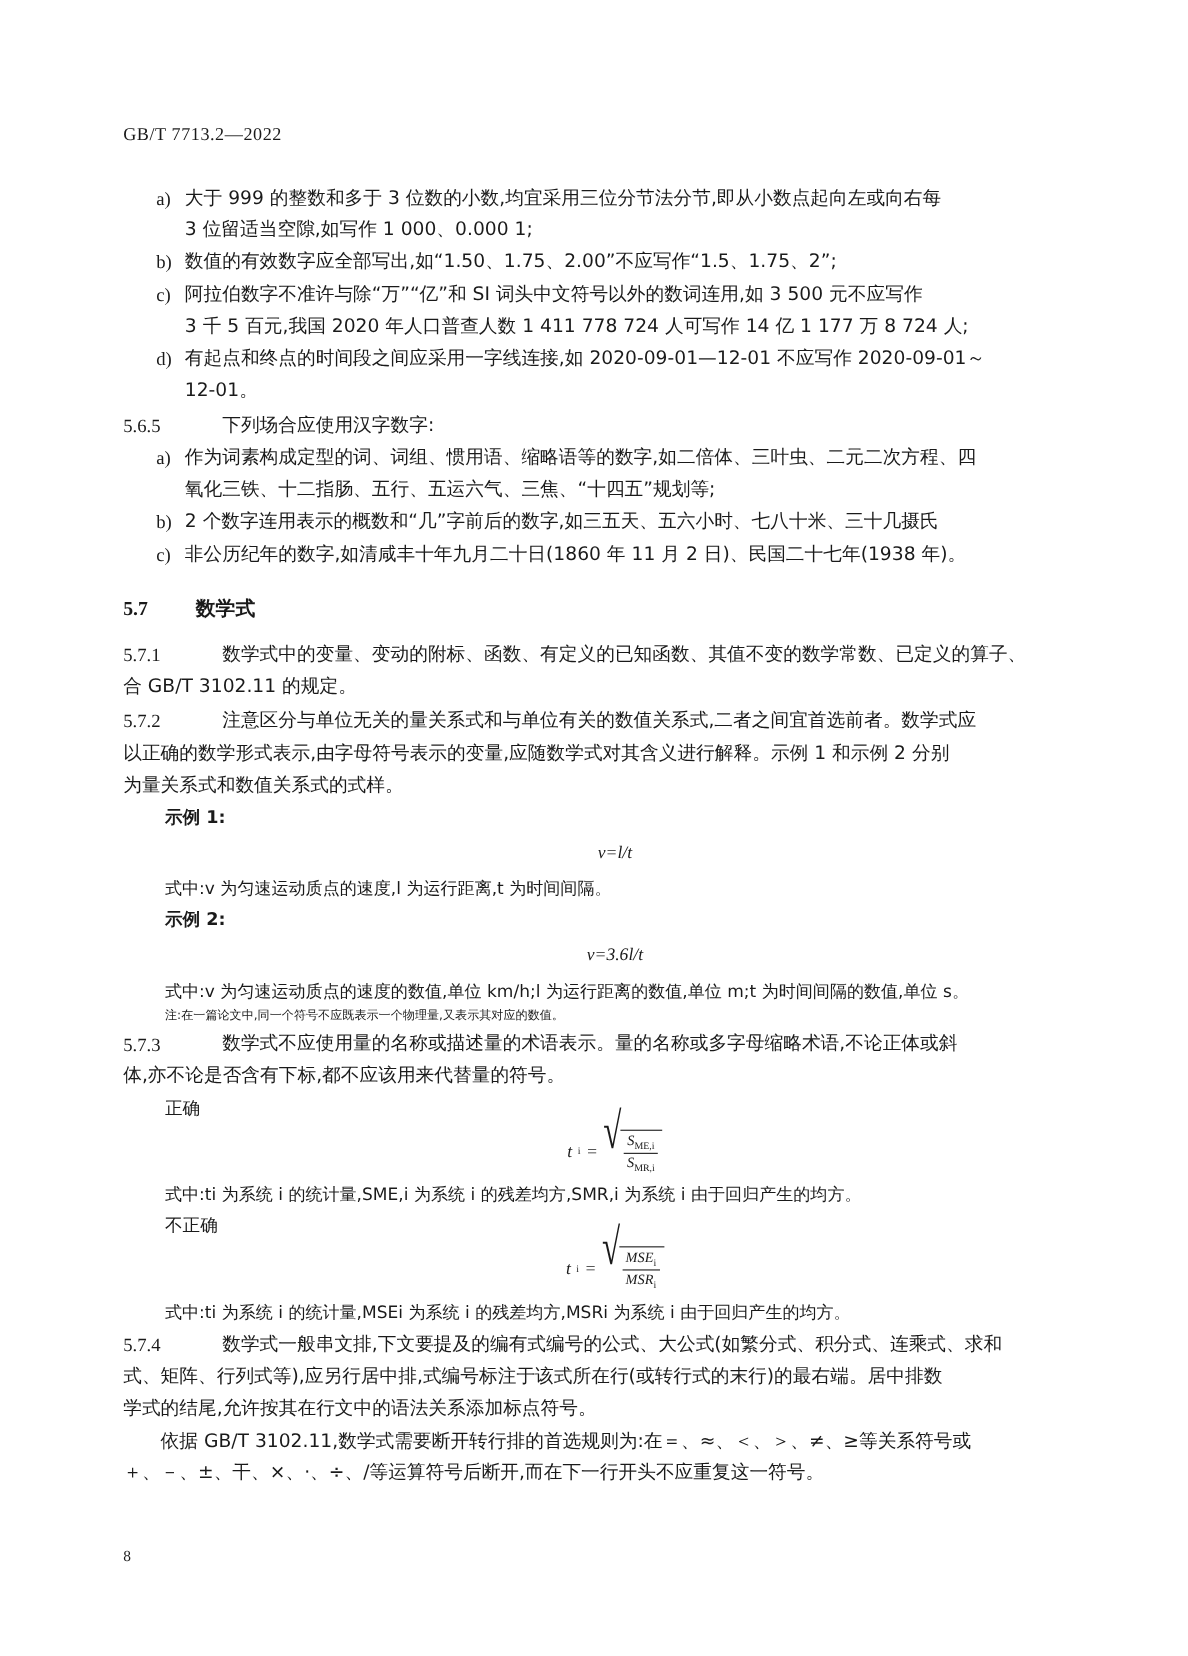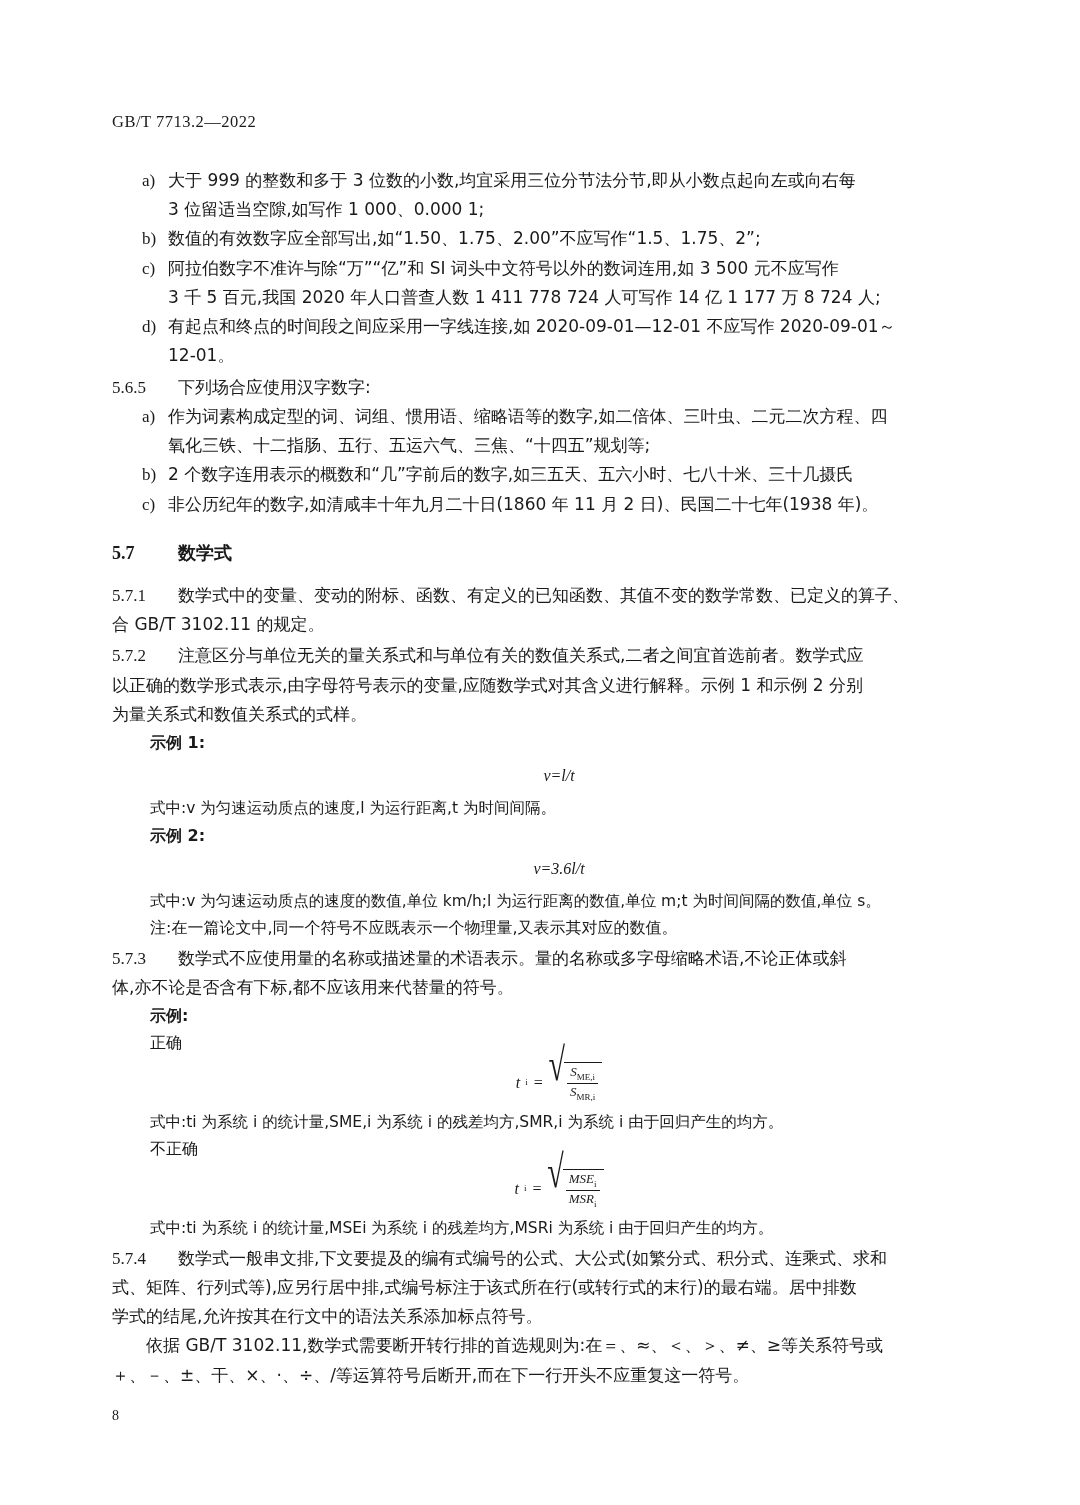--- a/index.html
+++ b/index.html
@@ -73,20 +73,21 @@
     line-height: 1.72;
     margin-top: 2px;
   }
   .numpara .n {
     flex: 0 0 auto;
     width: 66px;
   }
   .numpara .t {
     flex: 1 1 auto;
     text-align: justify;
+    margin-left: 24px;
   }
   .example-block {
     margin-left: 38px;
     font-size: 16px;
     line-height: 1.7;
   }
   .example-label {
     font-weight: bold;
   }
   .formula {
@@ -94,21 +95,21 @@
     font-family: "Liberation Serif", serif;
     font-style: italic;
     font-size: 16px;
     margin: 6px 0 6px 0;
   }
   .note-line {
     font-size: 15.5px;
     line-height: 1.7;
   }
   .small-note {
-    font-size: 16px;
+    font-size: 11px;
   }
   .frac {
     display: inline-block;
     vertical-align: middle;
     text-align: center;
     font-size: 13px;
     line-height: 1.25;
   }
   .frac .top {
     border-bottom: 1px solid #1a1a1a;
@@ -250,21 +251,20 @@
       <div class="small-note cn">注:在一篇论文中,同一个符号不应既表示一个物理量,又表示其对应的数值。</div>
     </div>
 
     <div class="numpara">
       <span class="n">5.7.3</span>
       <span class="t cn">数学式不应使用量的名称或描述量的术语表示。量的名称或多字母缩略术语,不论正体或斜</span>
     </div>
     <div class="para cn">体,亦不论是否含有下标,都不应该用来代替量的符号。</div>
 
     <div class="example-block">
-      <div class="example-label cn">示例:</div>
       <div class="cn">正确</div>
 
       <div class="formula">
         <span class="eqline">
           <span>t</span>
             <sub>i</sub>
           <span>=</span>
           <span class="sqrt">
             <span class="radical">√</span>
             <span class="under">

